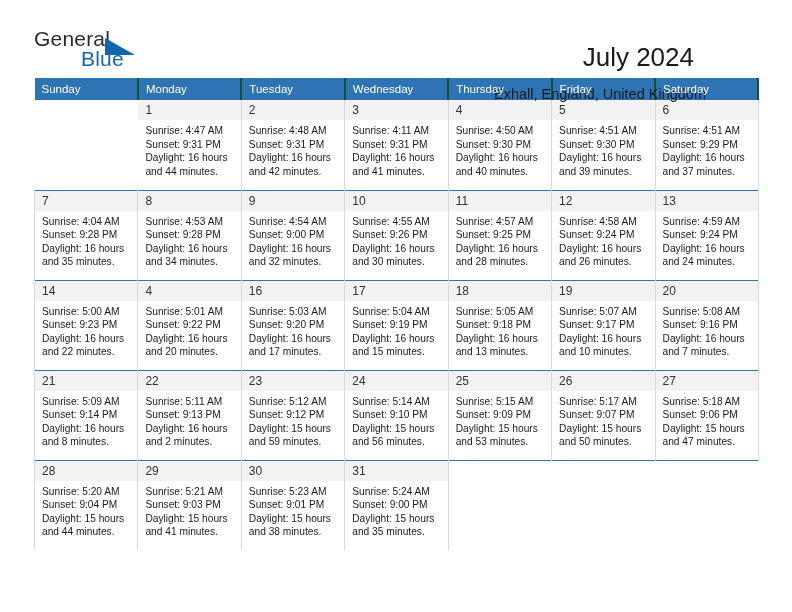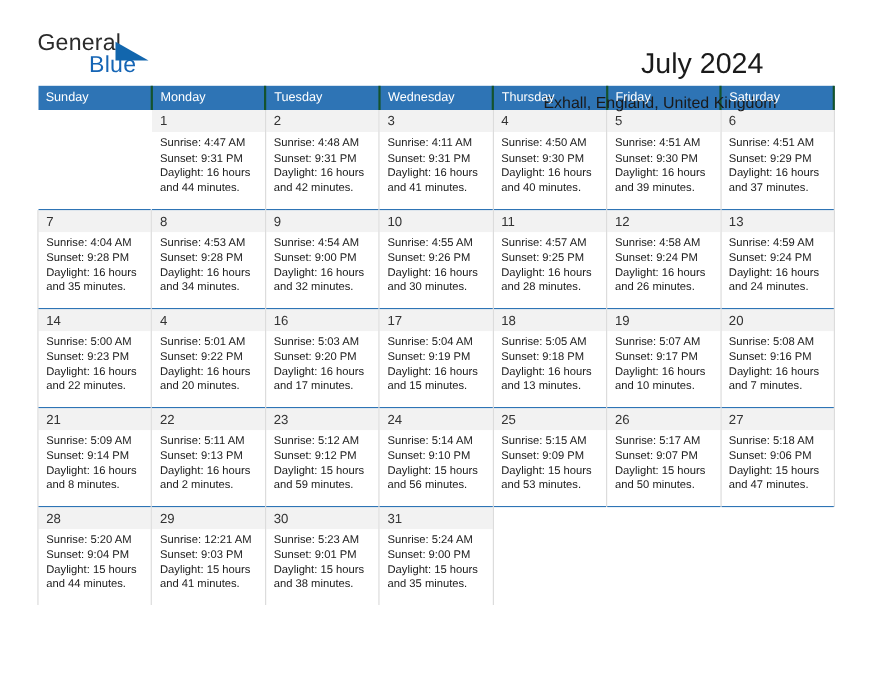--- a/index.html
+++ b/index.html
@@ -436,21 +436,21 @@
             <div class="cellbody">
               <div>Sunrise: 5:20 AM</div>
               <div>Sunset: 9:04 PM</div>
               <div>Daylight: 15 hours</div>
               <div>and 44 minutes.</div>
             </div>
           </td>
           <td class="">
             <div class="daynum">29</div>
             <div class="cellbody">
-              <div>Sunrise: 12:21 AM</div>
+              <div>Sunrise: 5:21 AM</div>
               <div>Sunset: 9:03 PM</div>
               <div>Daylight: 15 hours</div>
               <div>and 41 minutes.</div>
             </div>
           </td>
           <td class="">
             <div class="daynum">30</div>
             <div class="cellbody">
               <div>Sunrise: 5:23 AM</div>
               <div>Sunset: 9:01 PM</div>

